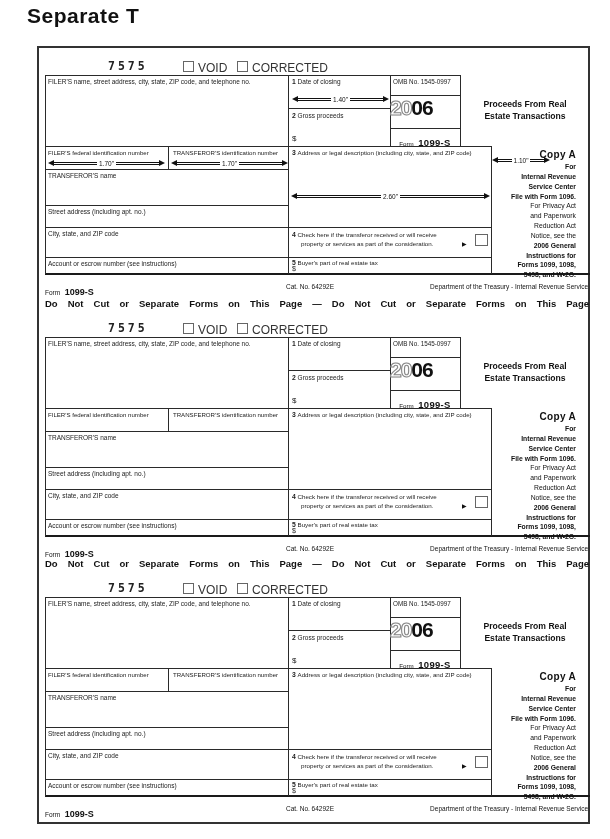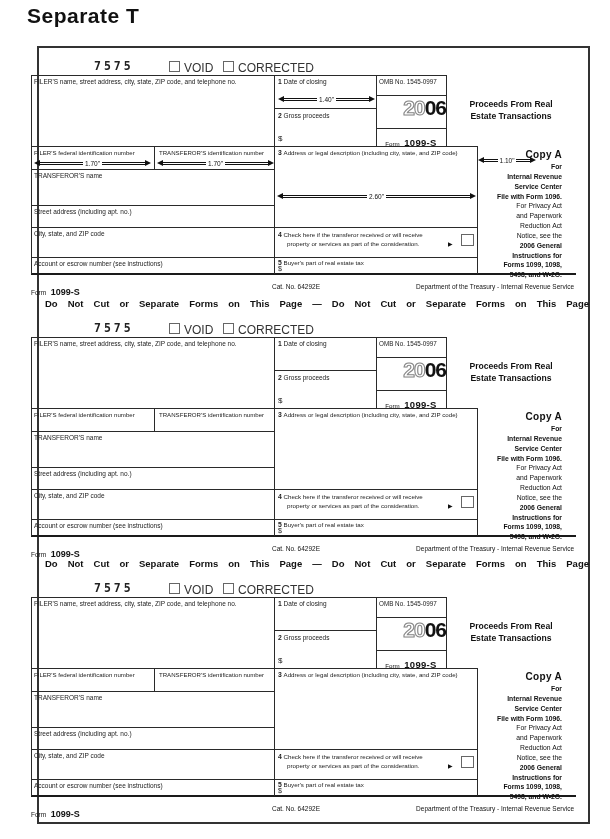--- a/index.html
+++ b/index.html
@@ -1,34 +1,34 @@
 <!DOCTYPE html>
 <html><head>
 <meta charset="utf-8">
 <style>
   html,body{margin:0;padding:0;width:610px;height:839px;background:#fff;overflow:hidden;
             font-family:"Liberation Sans",sans-serif;color:#111;}
   .page-title{position:absolute;left:27px;top:4px;font-size:21px;font-weight:bold;letter-spacing:.5px;}
   .page-frame{position:absolute;left:37px;top:46px;width:553px;height:778px;
               border:2px solid #333;box-sizing:border-box;}
-  .form-slot{position:absolute;left:31px;width:545px;height:235px;}
+  .form-slot{position:absolute;left:45px;width:545px;height:235px;}
   .code-row{position:absolute;left:0;top:0;width:100%;height:17px;}
   .form-code{position:absolute;left:63px;top:1px;font-family:"DejaVu Sans Mono",monospace;
              font-size:11.5px;font-weight:bold;letter-spacing:3px;color:#222;}
   .cb{position:absolute;width:11px;height:11px;border:1px solid #666;background:#fff;box-sizing:border-box;}
   .cb-lbl{position:absolute;top:3px;font-size:12px;color:#333;}
   .form-grid{position:absolute;left:0;top:17px;width:545px;height:200px;}
   .hl{position:absolute;height:1px;background:#2a2a2a;}
   .vl{position:absolute;width:1px;background:#2a2a2a;}
   .bl{position:absolute;height:2px;background:#1a1a1a;}
   .lbl{position:absolute;font-size:6.5px;color:#222;line-height:1.3;}
   .lbl b{font-size:6.8px;}
   .dollar{position:absolute;font-size:8px;color:#222;}
   .omb{position:absolute;left:348px;top:3px;width:66px;font-size:6.3px;color:#222;}
-  .year{position:absolute;left:345px;top:22px;width:70px;text-align:right;
+  .year{position:absolute;left:345px;top:22px;width:70px;text-align:left;
         font-size:21px;font-weight:bold;letter-spacing:-1px;line-height:1;}
   .y-light{color:#fff;-webkit-text-stroke:1.1px #888;text-shadow:0 0 1px #999;}
   .y-bold{color:#111;}
   .form-id{position:absolute;left:345px;top:57px;width:70px;text-align:center;}
   .form-id .w{font-size:6.2px;}
   .form-id .n{font-size:9.5px;font-weight:bold;letter-spacing:.3px;}
   .proceeds{position:absolute;left:415px;top:24px;width:130px;text-align:center;
             font-size:8.6px;font-weight:bold;line-height:1.35;}
   .copy-col{position:absolute;left:447px;top:71px;width:84px;text-align:right;}
   .ca0{font-size:10px;font-weight:bold;height:13px;padding-top:3px;letter-spacing:.3px;}

